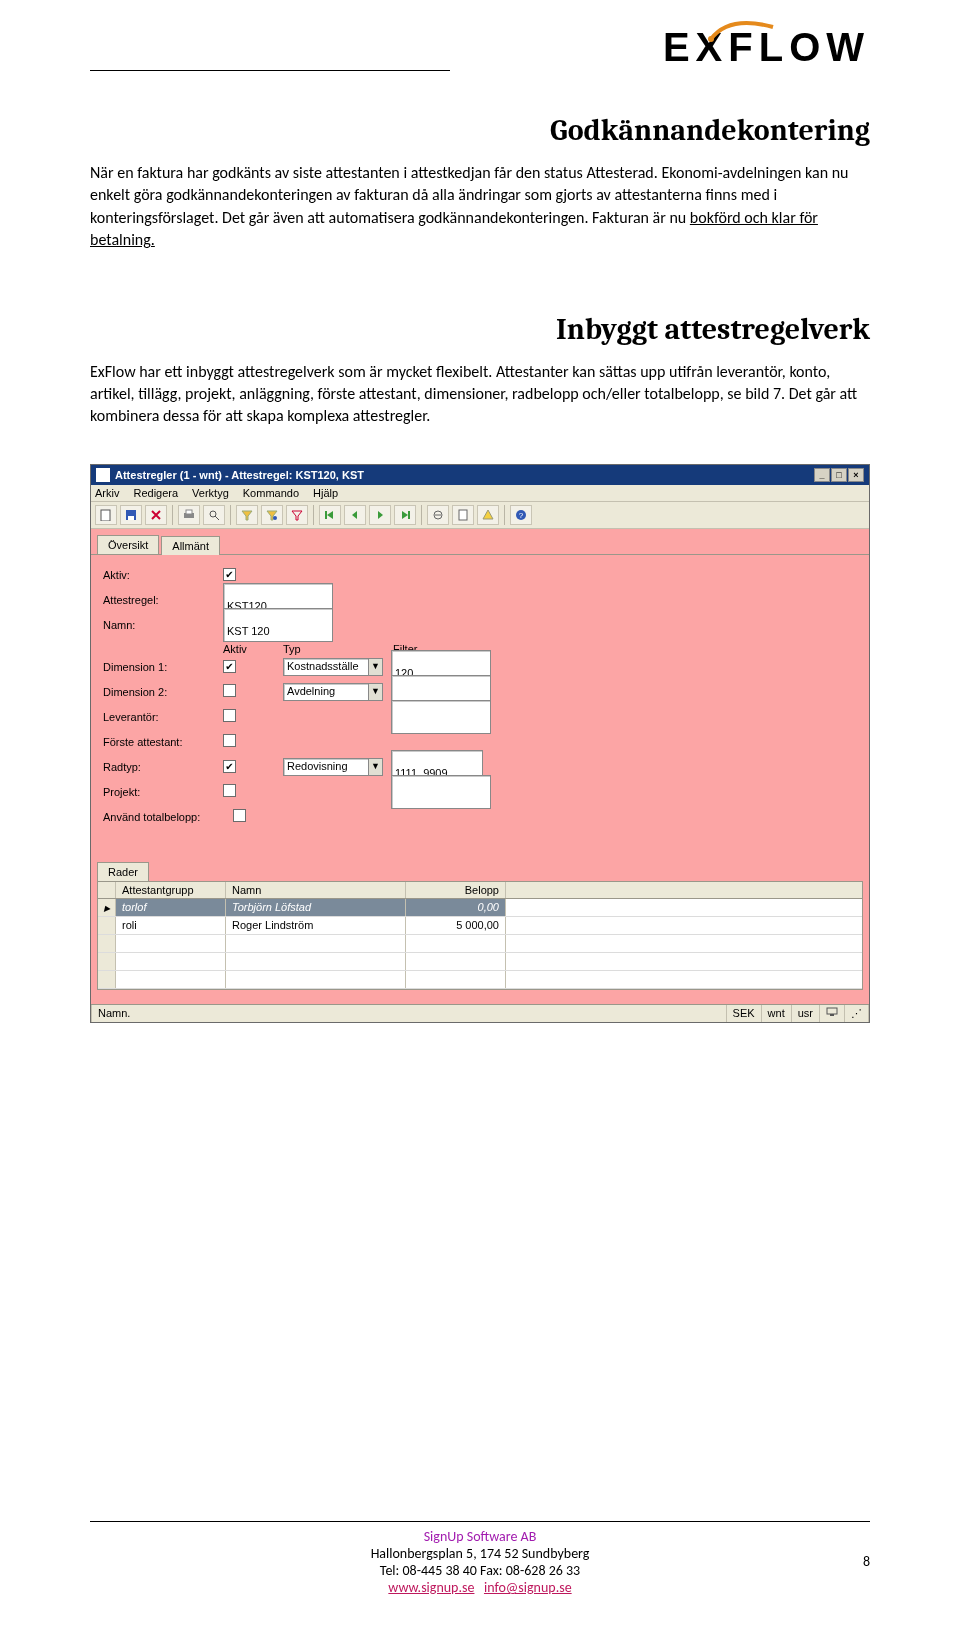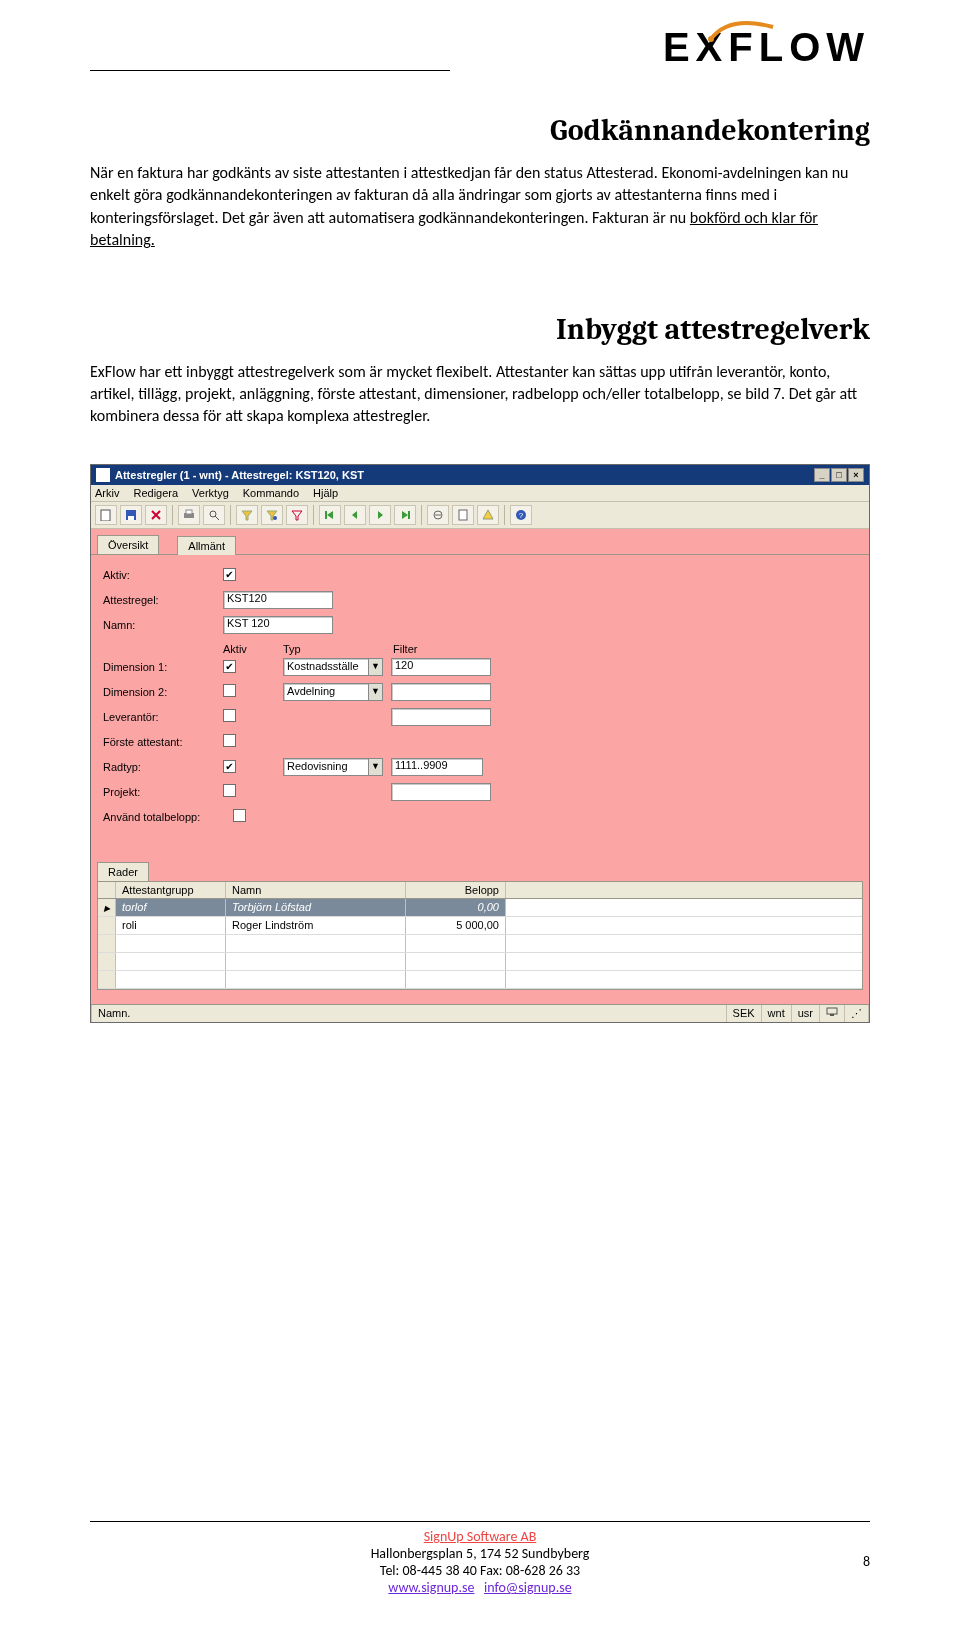--- a/index.html
+++ b/index.html
@@ -90,21 +90,21 @@
     width: 22px; height: 20px;
     border: 1px solid #c9c5b5;
     background: #f3f1e8;
     display: flex; align-items: center; justify-content: center;
   }
   .tsep {
     width: 1px; height: 20px; background: #b9b5a5; margin: 0 2px;
   }
   .tabs {
     padding: 6px 6px 0 6px;
-    display: flex; gap: 16px; text-align: center;
+    display: flex; gap: 0; text-align: center;
   }
   .tab {
     padding: 3px 10px;
     border: 1px solid #9a978a;
     border-bottom: none;
     background: #ece9d8;
     margin-right: 2px;
   }
   .tab.active {
     background: #ece9d8;
@@ -137,21 +137,21 @@
     width: 13px; height: 13px;
     border: 1px solid #6b6b6b;
     background: #fff;
     display: inline-flex; align-items: center; justify-content: center;
     font-size: 10px;
   }
   .txtin {
     height: 18px;
     border: 1px solid #888;
     background: #fff;
-    padding: 0 3px;
+    padding: 16px 3px;
     box-shadow: inset 1px 1px 0 #c9c9c9;
   }
   .sel {
     height: 18px; width: 100px;
     border: 1px solid #888;
     background: #fff;
     display: flex;
     box-shadow: inset 1px 1px 0 #c9c9c9;
   }
   .sel .seltext { flex: 1; padding: 1px 3px; overflow: hidden; white-space: nowrap; }
@@ -218,22 +218,22 @@
   .pgfooter {
     position: absolute;
     bottom: 34px;
     left: 90px; right: 90px;
     text-align: center;
     font-family: Calibri, Arial, sans-serif;
     font-size: 14px;
     border-top: 1px solid #000;
     padding-top: 6px;
   }
-  .pgfooter .company { color: #ef4444; text-decoration: underline; }
-  .pgfooter a { color: #6d28d9; text-decoration: underline; }
+  .pgfooter .company { color: #a21caf; }
+  .pgfooter a { color: #be185d; text-decoration: underline; }
   .pgnum {
     position: absolute;
     right: 90px;
     bottom: 60px;
     font-family: Calibri, Arial, sans-serif;
     font-size: 14px;
   }
 </style>
 </head>
 <body>

